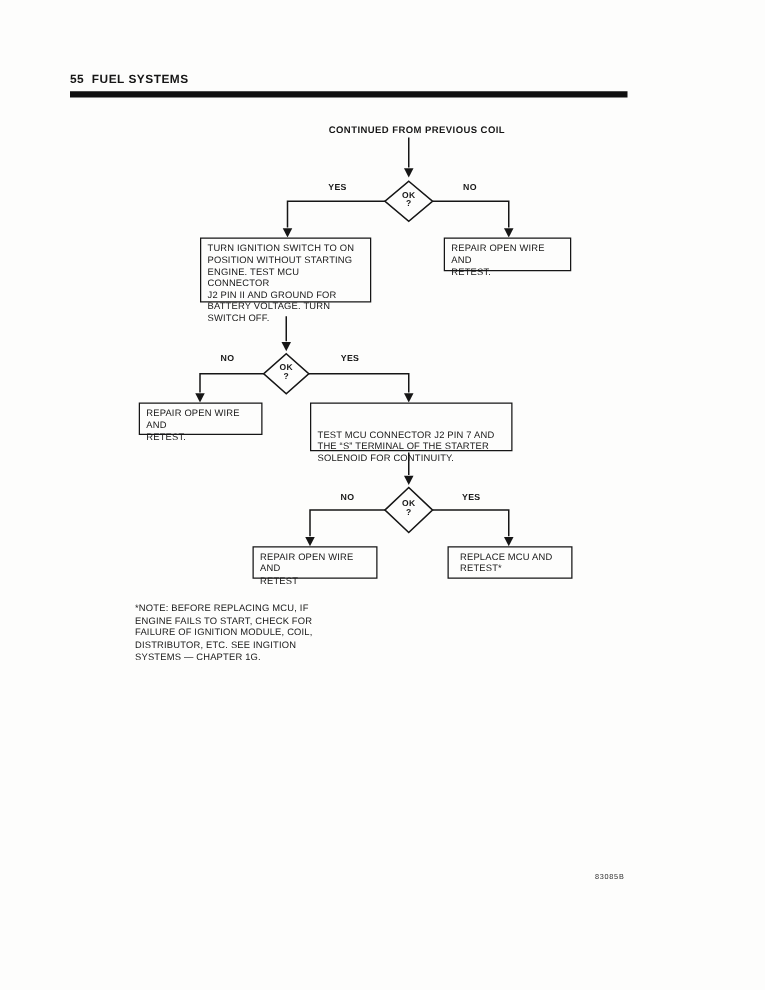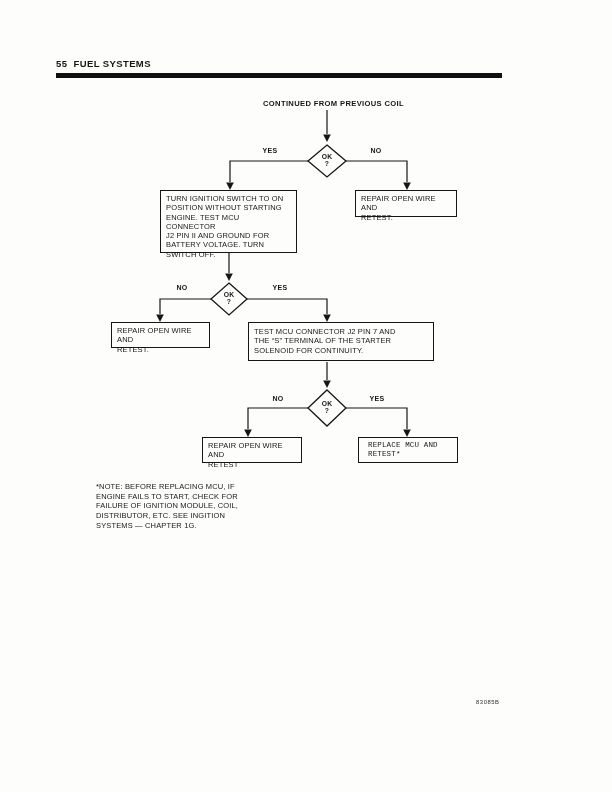--- a/index.html
+++ b/index.html
@@ -17,41 +17,41 @@
   .cont{
     left:263px;top:99px;font-size:7.6px;font-weight:700;letter-spacing:0.35px;
   }
   svg.wires{left:0;top:0;width:612px;height:792px;}
   .flow-box{
     position:absolute;box-sizing:border-box;
     border:1.5px solid #161616;background:#fdfdfc;
     font-size:7.5px;line-height:9.3px;letter-spacing:0.15px;
     padding:3px 5px;white-space:pre-line;
   }
-  .b-ignition{left:160px;top:190px;width:137px;height:63px;}
+  .b-ignition{left:160px;top:190px;width:137px;height:52px;}
   .b-repair1{left:355px;top:190px;width:102px;height:27px;}
   .b-repair2{left:111px;top:322px;width:99px;height:26px;}
-  .b-test2{left:248px;top:322px;width:186px;height:39px;padding-top:4px;}
+  .b-test2{left:248px;top:322px;width:162px;height:39px;padding-top:20px;}
   .b-repair3{left:202px;top:437px;width:100px;height:26px;}
-  .b-replace{left:358px;top:437px;width:100px;height:26px;padding-left:9px;font-family:Liberation Mono, monospace;}
+  .b-replace{left:358px;top:437px;width:100px;height:26px;padding-left:9px;}
   .branch{
     position:absolute;width:30px;text-align:center;
     font-size:7px;font-weight:700;letter-spacing:0.3px;
   }
   .y1{left:255px;top:147px;} .n1{left:361px;top:147px;}
   .n2{left:167px;top:284px;} .y2{left:265px;top:284px;}
   .n3{left:263px;top:395px;} .y3{left:362px;top:395px;}
   .ok{
     position:absolute;width:30px;text-align:center;
     font-size:6.8px;line-height:7.4px;font-weight:700;
     letter-spacing:0.2px;white-space:pre-line;
   }
   .ok1{left:312px;top:153px;} .ok2{left:214px;top:291px;} .ok3{left:312px;top:400px;}
   .note{
-    left:96px;top:482px;width:152px;
+    left:108px;top:482px;width:152px;
     font-size:7.5px;line-height:9.7px;letter-spacing:0.15px;white-space:pre-line;
   }
   .docnum{left:476px;top:699px;font-size:5.8px;letter-spacing:0.6px;color:#2e2e2e;}
 </style>
 </head>
 <body>
 
 <div class="abs hdr">55  FUEL SYSTEMS</div>
 <div class="abs hdr-bar"></div>
 

